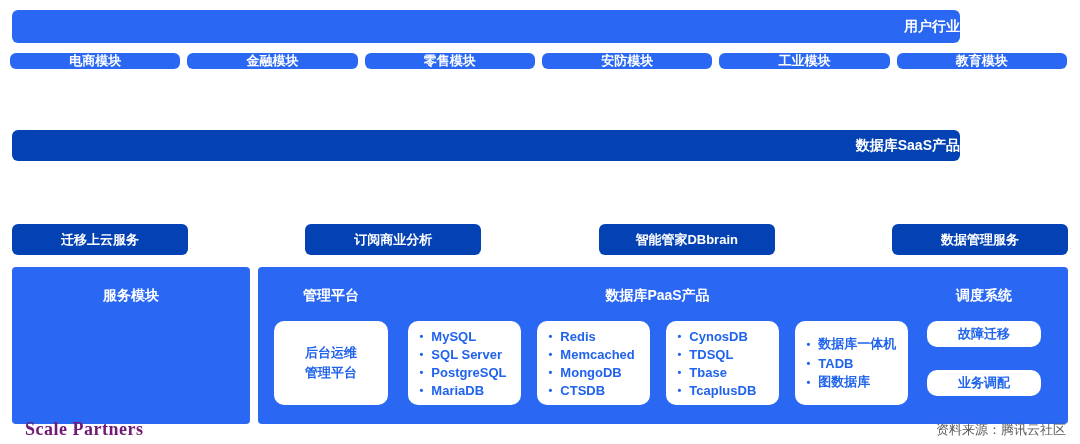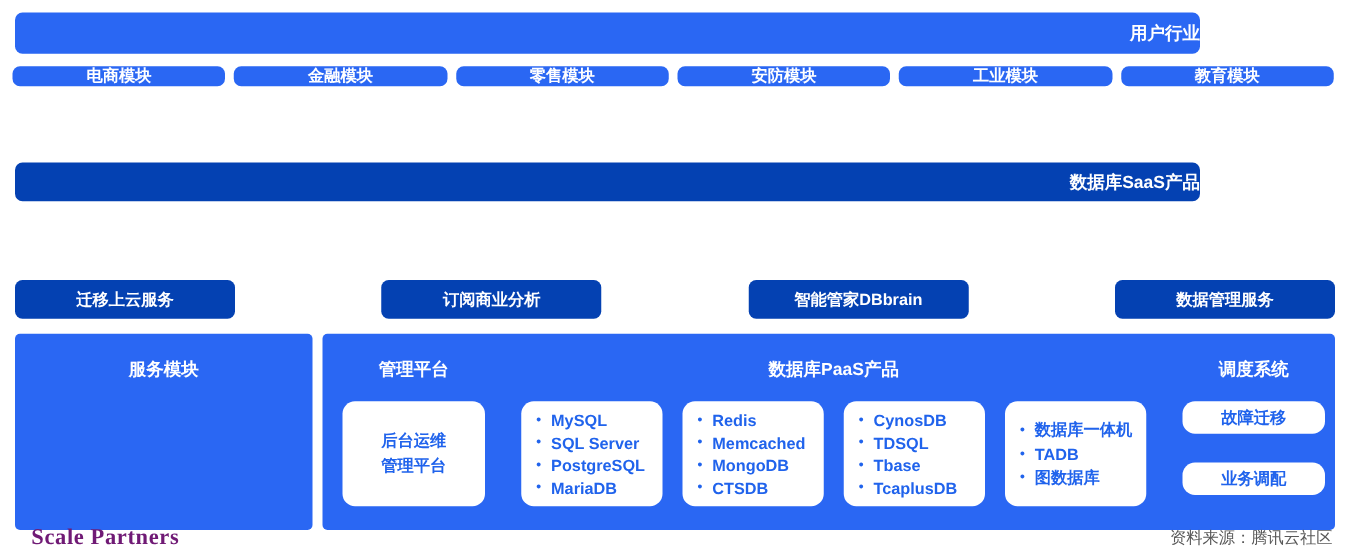--- a/index.html
+++ b/index.html
@@ -40,21 +40,21 @@
   .panel{background:var(--blue); border-radius:4px; color:#fff;}
   .panel-title{font-weight:bold; font-size:14px; color:#fff; text-align:center;}
 
   .service-box{width:238px; padding:20px 18px 0 18px;}
   .service-grid{margin-top:22px; display:grid;
     grid-template-columns:repeat(3,1fr); column-gap:15px; row-gap:21px;}
   .chip{height:27px; background:#fff; border-radius:6px;
     display:flex; align-items:center; justify-content:center;
     color:var(--txt-blue); font-weight:bold; font-size:13px;}
 
-  .platform-box{flex:1; display:flex; padding:20px 8px 0 16px;}
+  .platform-box{flex:1; display:flex; padding:20px 27px 0 16px;}
   .col-mgmt{width:114px; display:flex; flex-direction:column;}
   .col-paas{flex:1; display:flex; flex-direction:column; padding:0 8px;}
   .col-sched{width:114px; display:flex; flex-direction:column;}
 
   .card{background:#fff; border-radius:10px; margin-top:16px; height:84px;}
   .ops-card{display:flex; flex-direction:column; align-items:center; justify-content:center;
     color:var(--txt-blue); font-weight:bold; font-size:13px; line-height:20px;}
   .cards-row{display:flex; justify-content:center; gap:16px;}
   .db-card{width:113px; padding:6px 8px 6px 10px;
     display:flex; flex-direction:column; justify-content:center;}

